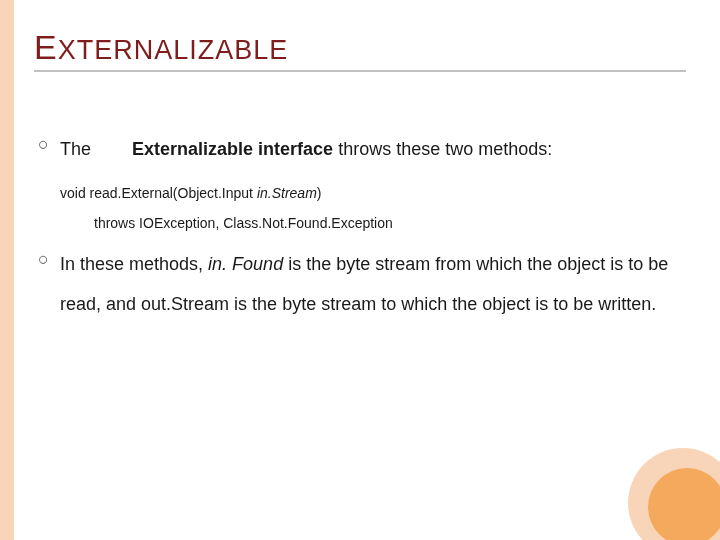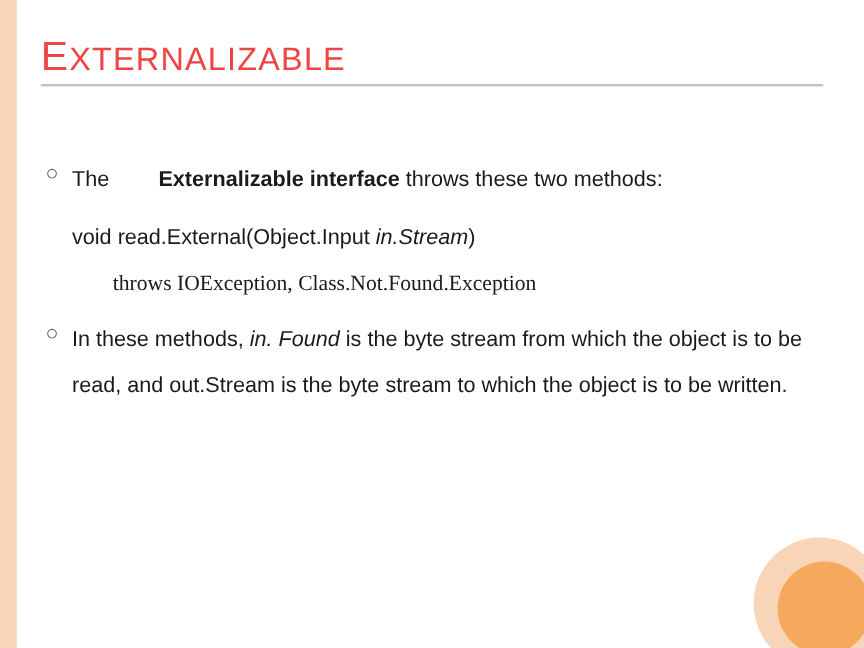--- a/index.html
+++ b/index.html
@@ -18,21 +18,21 @@
     width: 14px;
     height: 540px;
     background: #f8d5b8;
   }
   .title {
     position: absolute;
     left: 34px;
     top: 28px;
     font-size: 27px;
     letter-spacing: 1px;
-    color: #ef4444;
+    color: #7f1d1d;
     font-weight: 400;
   }
   .title .cap { font-size: 34px; }
   .title-underline {
     position: absolute;
     left: 34px;
     top: 70px;
     width: 652px;
     height: 2px;
     background: #c0c0c0;
@@ -58,23 +58,23 @@
     line-height: 1.6;
     color: #555;
   }
   .bullet-row .btext {
     flex: 1;
     line-height: 2.2;
   }
   .code-block {
     margin-left: 22px;
     line-height: 2.2;
-    font-size: 18px;
+    font-size: 14px;
   }
-  .code-block .indent { padding-left: 34px; display: block; font-family: Liberation Serif, serif; }
+  .code-block .indent { padding-left: 34px; display: block; }
   .italic { font-style: italic; }
   .bold { font-weight: bold; margin-left: 36px; }
   .circle-outer {
     position: absolute;
     right: -18px;
     bottom: -18px;
     width: 110px;
     height: 110px;
     border-radius: 50%;
     background: #f8d5b8;

